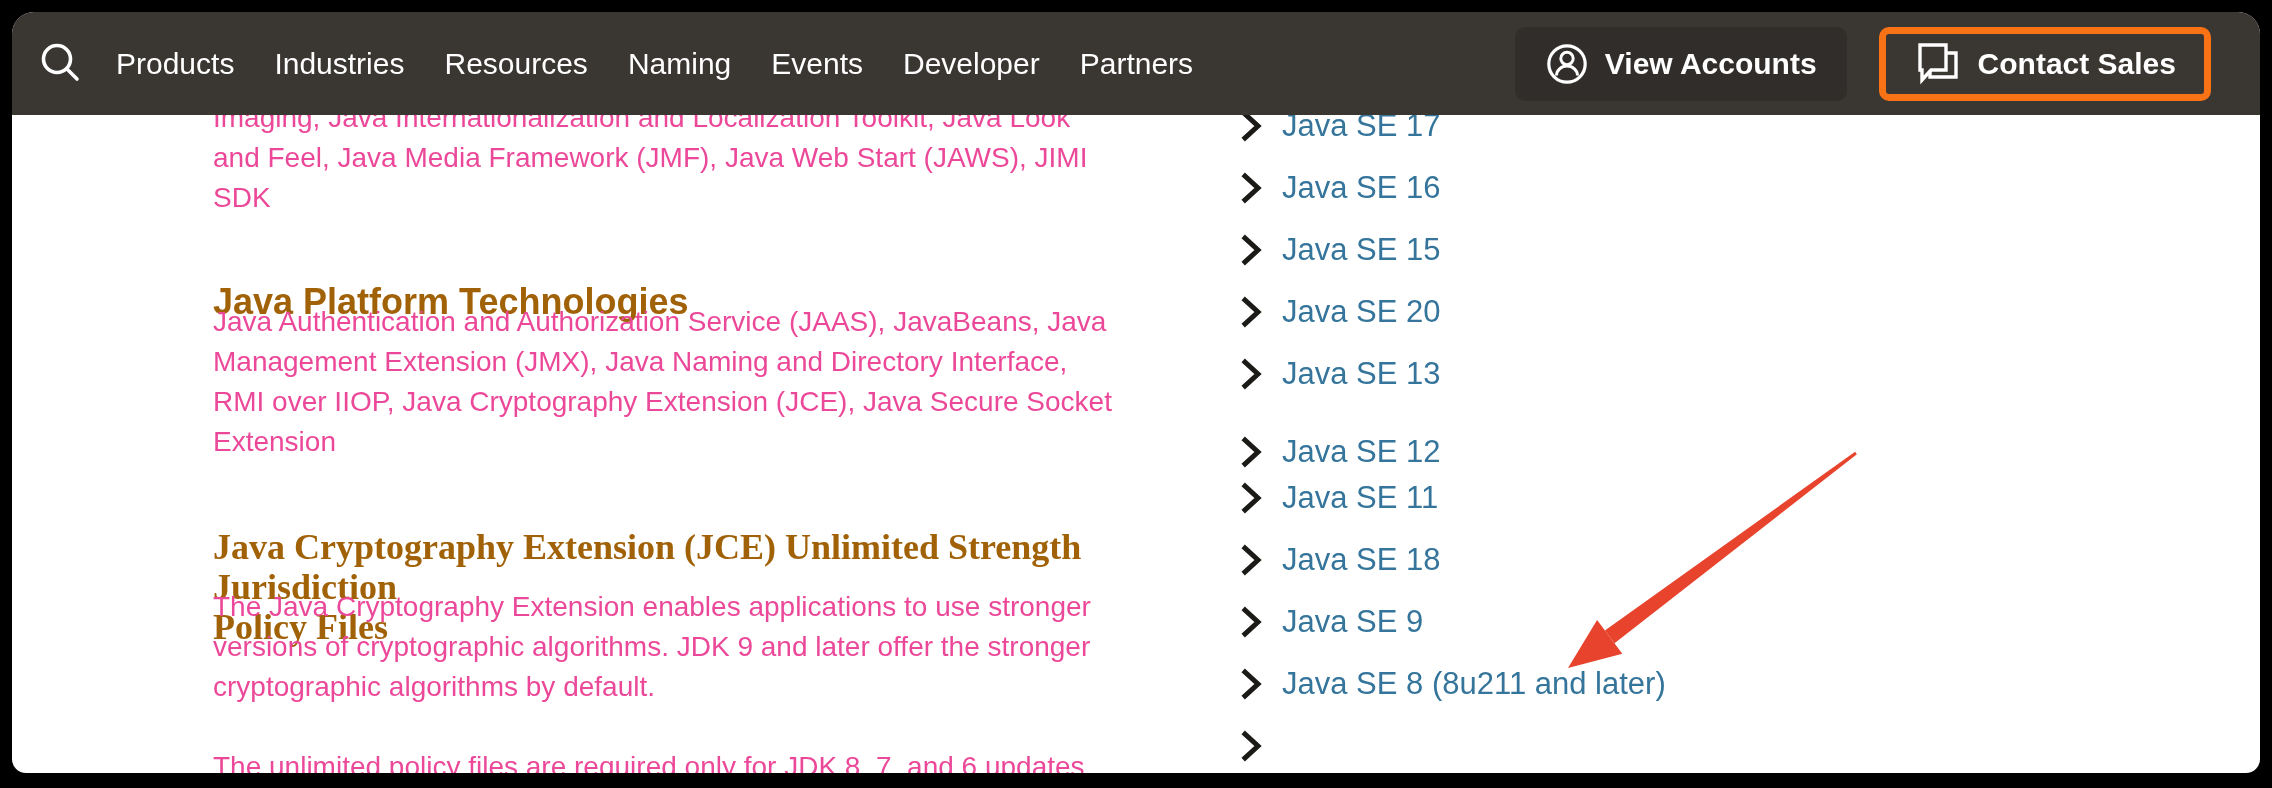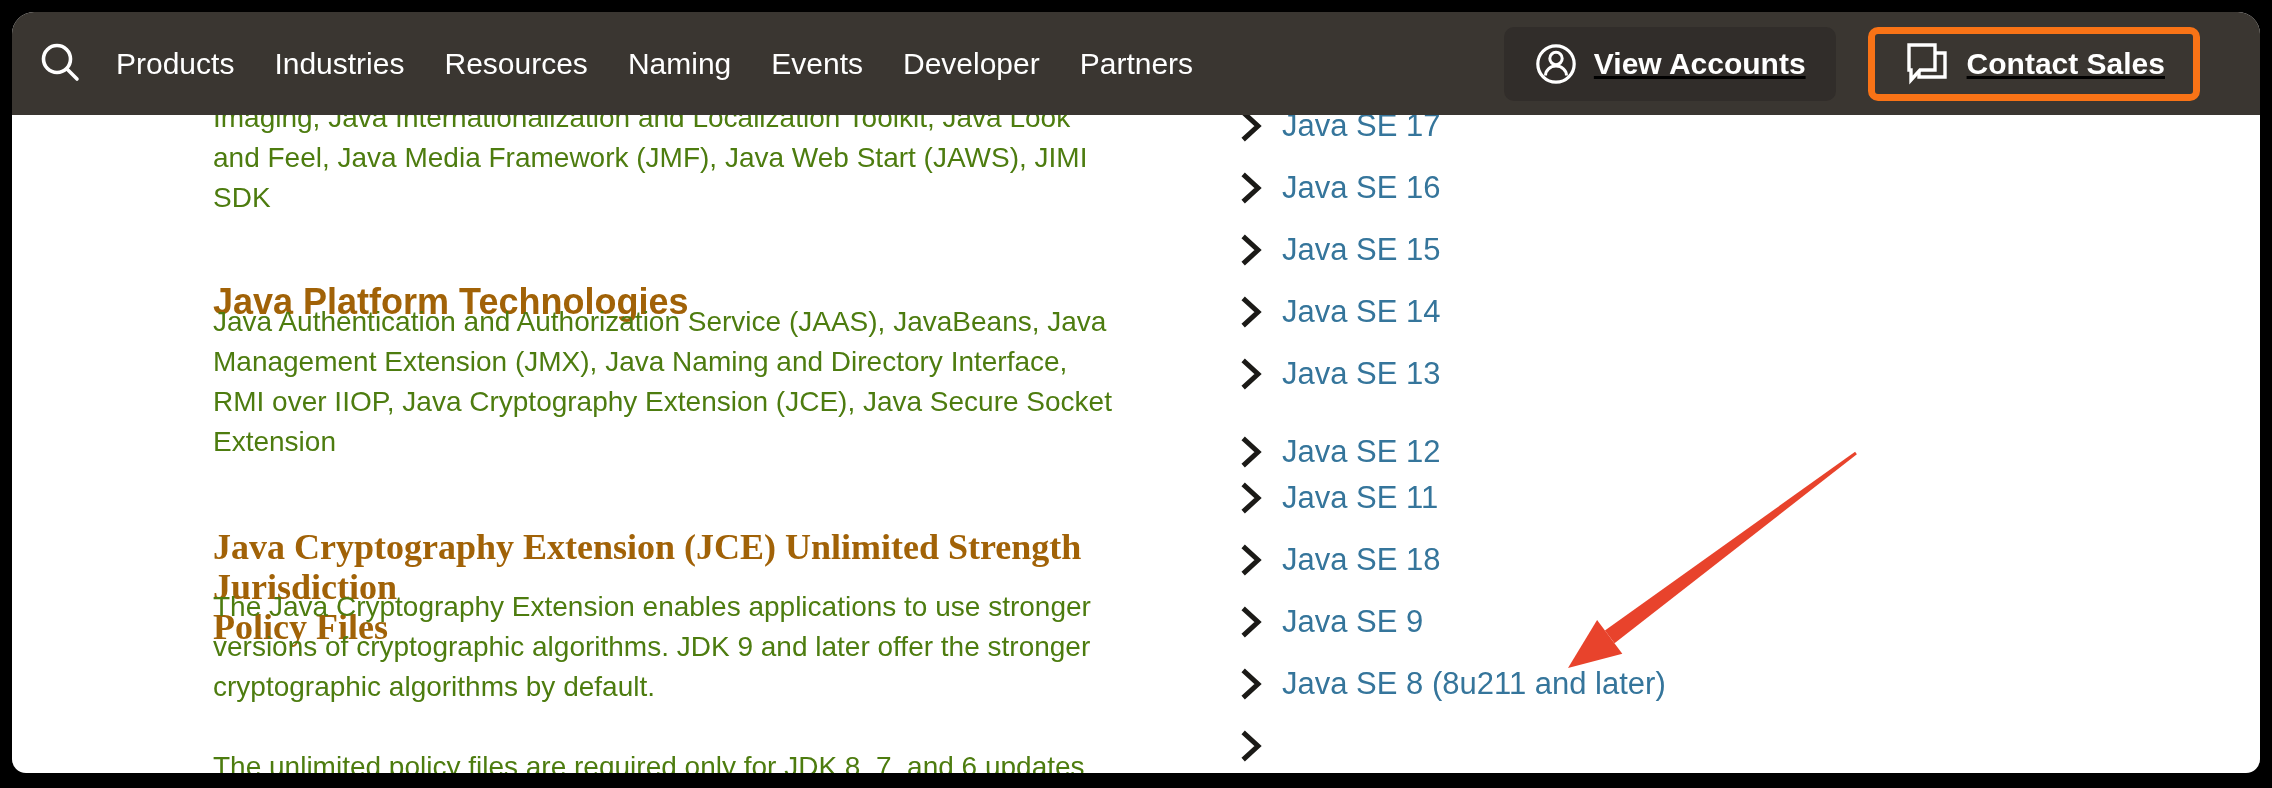--- a/index.html
+++ b/index.html
@@ -30,20 +30,21 @@
   
   .nav {
     position: absolute;
     left: 0; top: 0;
     width: 100%;
     height: 103px;
     background: #3a3631;
     z-index: 10;
     display: flex;
     align-items: center;
+    padding-left: 11px;
   }
   .nav-search {
     position: absolute;
     left: 24px; top: 28px;
     width: 48px; height: 48px;
     cursor: pointer;
   }
   .nav-menu {
     position: absolute;
     left: 104px; top: 0;
@@ -59,21 +60,20 @@
     white-space: nowrap;
     cursor: pointer;
   }
   .nav-actions {
     position: absolute;
     right: 60px; top: 0;
     height: 104px;
     display: flex;
     align-items: center;
     gap: 32px;
-    text-decoration: underline;
   }
   .btn-accounts {
     display: flex;
     align-items: center;
     gap: 16px;
     background: #312d2a;
     border-radius: 10px;
     height: 74px;
     padding: 0 30px;
     color: #ffffff;
@@ -102,21 +102,21 @@
     left: 201px; top: 0;
     width: 960px;
     z-index: 1;
   }
   .para {
     position: absolute;
     left: 0;
     width: 960px;
     font-size: 28px;
     line-height: 40px;
-    color: #4d7c0f;
+    color: #ec4899;
     white-space: pre-line;
   }
   .heading {
     position: absolute;
     left: 0;
     width: 960px;
     font-size: 36px;
     line-height: 40px;
     font-weight: 700;
     color: #a16207;
@@ -233,21 +233,21 @@
       <div class="ver-row" style="top:218px;">
         <span class="chev"><svg width="26" height="34" viewBox="0 0 26 34">
               <polyline points="7,5 20,17 7,29" fill="none" stroke="#1b1a17" stroke-width="5" stroke-linecap="square"></polyline>
             </svg></span>
         <span class="ver-link">Java SE 15</span>
       </div>
       <div class="ver-row" style="top:280px;">
         <span class="chev"><svg width="26" height="34" viewBox="0 0 26 34">
               <polyline points="7,5 20,17 7,29" fill="none" stroke="#1b1a17" stroke-width="5" stroke-linecap="square"></polyline>
             </svg></span>
-        <span class="ver-link">Java SE 14</span>
+        <span class="ver-link">Java SE 20</span>
       </div>
       <div class="ver-row" style="top:342px;">
         <span class="chev"><svg width="26" height="34" viewBox="0 0 26 34">
               <polyline points="7,5 20,17 7,29" fill="none" stroke="#1b1a17" stroke-width="5" stroke-linecap="square"></polyline>
             </svg></span>
         <span class="ver-link">Java SE 13</span>
       </div>
       <div class="ver-row" style="top:420px;">
         <span class="chev"><svg width="26" height="34" viewBox="0 0 26 34">
               <polyline points="7,5 20,17 7,29" fill="none" stroke="#1b1a17" stroke-width="5" stroke-linecap="square"></polyline>

